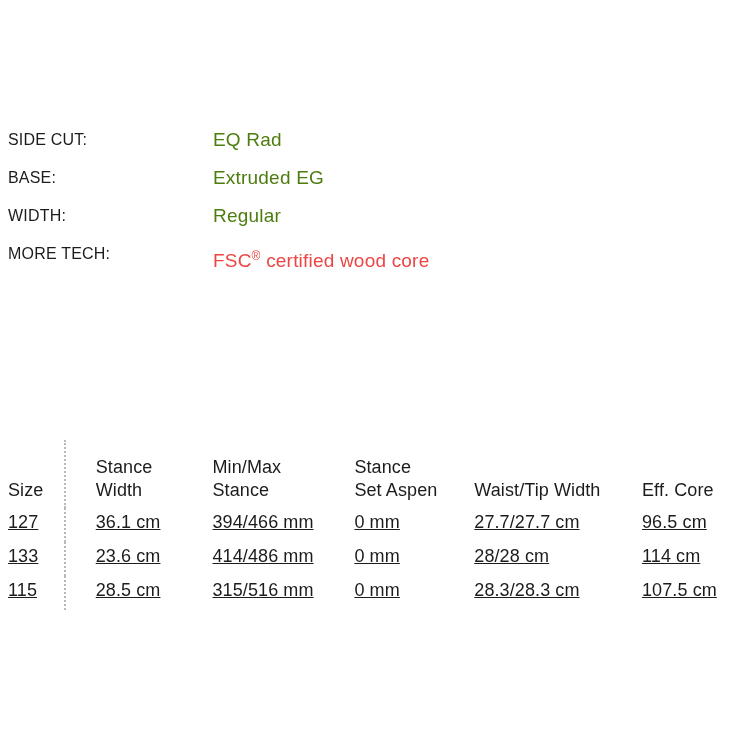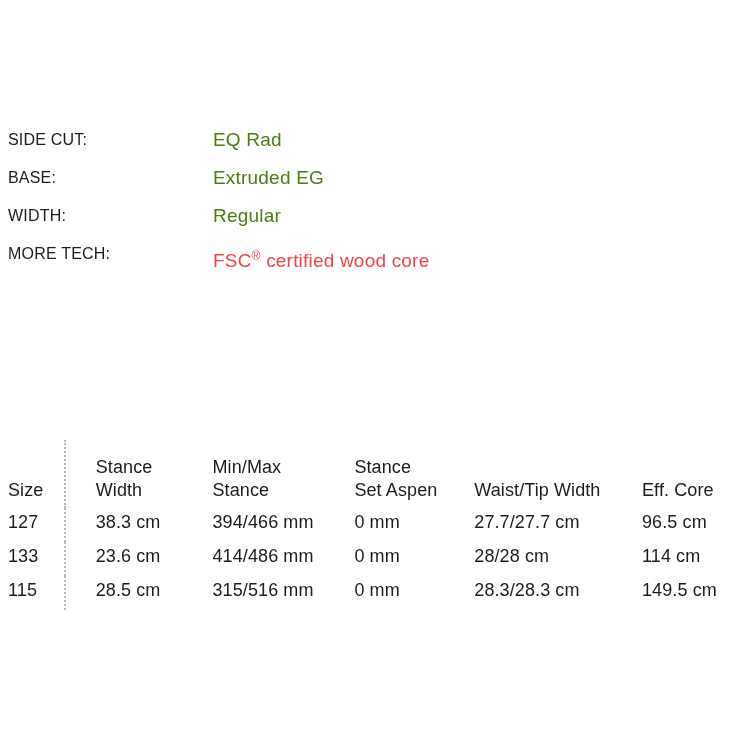--- a/index.html
+++ b/index.html
@@ -85,20 +85,21 @@
     letter-spacing: 0.1px;
   }
   .size-table thead th {
     height: 62px;
     padding-bottom: 6px;
   }
   .size-table tbody td {
     height: 31px;
     padding-top: 3px;
     vertical-align: top;
+    text-decoration: underline;
   }
   .col-size   { width: 68px; }
   .col-waist  { width: 105px; }
   .col-stance { width: 138px; }
   .col-sb     { width: 110px; }
   .col-tailtip{ width: 175px; }
   .col-edge   { width: 120px; }
 
   
   .size-table th.col-size,
@@ -192,38 +193,38 @@
           <span class="hdr-lines">
             <span></span>
             <span>Eff. Core</span>
           </span>
         </th>
       </tr>
     </thead>
     <tbody>
       <tr>
         <td class="col-size">127</td>
-        <td class="col-waist">38.3 cm</td>
+        <td class="col-waist">36.1 cm</td>
         <td class="col-stance">394/466 mm</td>
         <td class="col-sb">0 mm</td>
         <td class="col-tailtip">27.7/27.7 cm</td>
         <td class="col-edge">96.5 cm</td>
       </tr>
       <tr>
         <td class="col-size">133</td>
         <td class="col-waist">23.6 cm</td>
         <td class="col-stance">414/486 mm</td>
         <td class="col-sb">0 mm</td>
         <td class="col-tailtip">28/28 cm</td>
         <td class="col-edge">114 cm</td>
       </tr>
       <tr>
         <td class="col-size">115</td>
         <td class="col-waist">28.5 cm</td>
         <td class="col-stance">315/516 mm</td>
         <td class="col-sb">0 mm</td>
         <td class="col-tailtip">28.3/28.3 cm</td>
-        <td class="col-edge">149.5 cm</td>
+        <td class="col-edge">107.5 cm</td>
       </tr>
     </tbody>
   </table>
 
 </div>
 
 </body></html>

